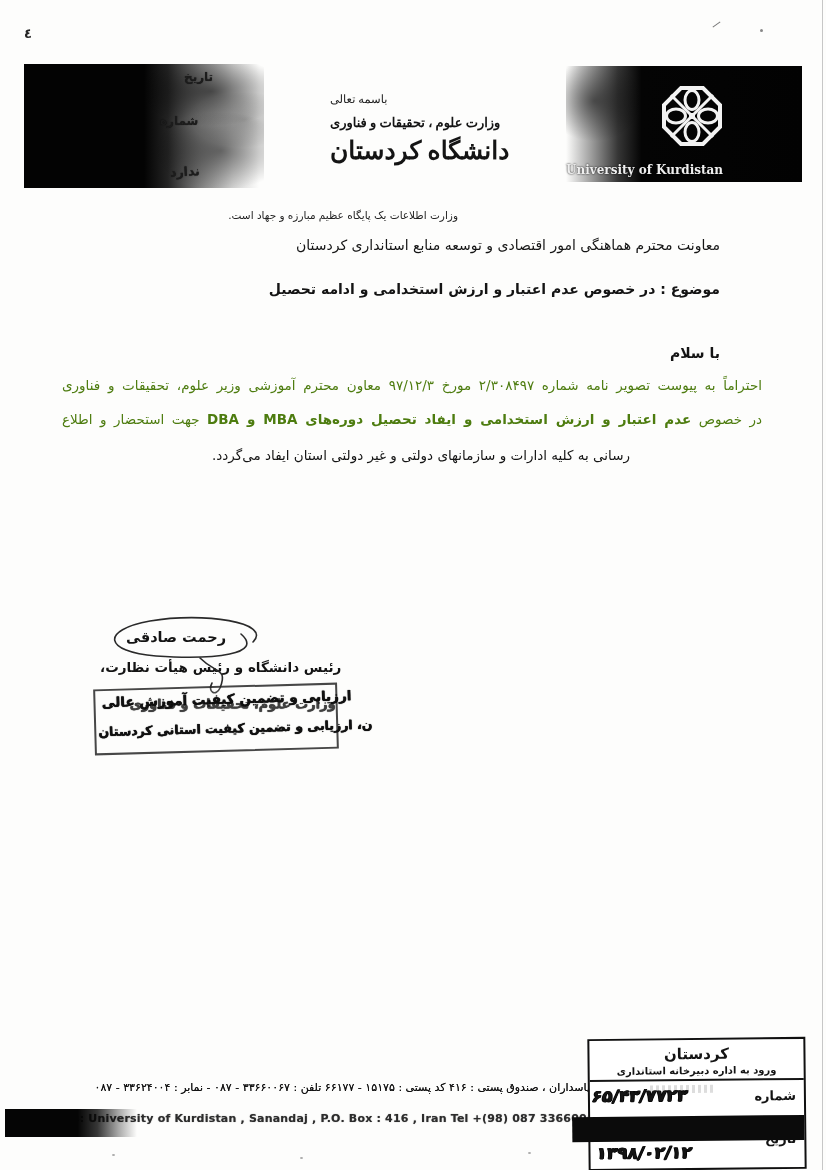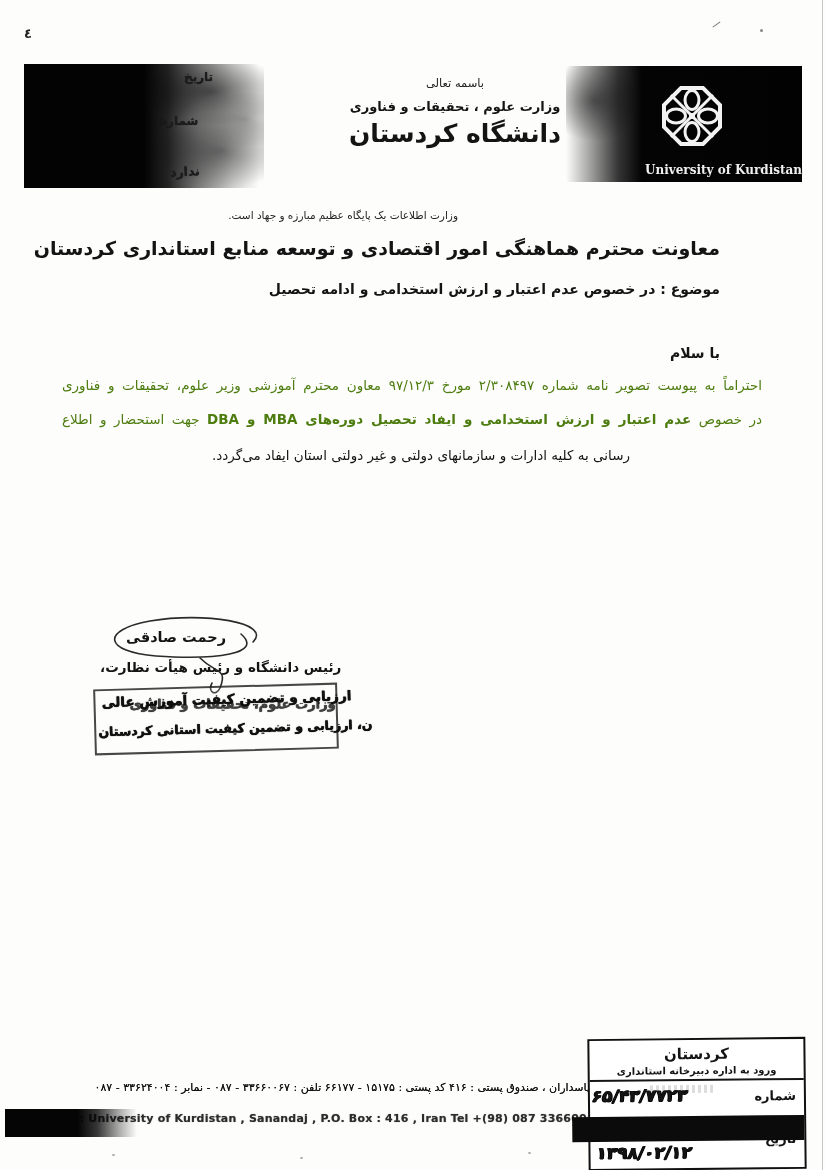--- a/index.html
+++ b/index.html
@@ -27,42 +27,42 @@
       radial-gradient(ellipse 40% 45% at 82% 70%, rgba(0,0,0,.45) 0%, rgba(0,0,0,0) 70%),
       radial-gradient(ellipse 30% 30% at 92% 45%, rgba(0,0,0,.3) 0%, rgba(0,0,0,0) 75%),
       linear-gradient(to right,#030303 0%,#030303 50%,rgba(5,5,5,.88) 60%,rgba(10,10,10,.5) 74%,rgba(15,15,15,.18) 87%,rgba(0,0,0,0) 98%);
   }
   .blob-label{position:absolute; font-weight:bold; color:#1c1c1c; text-shadow:0 0 1px rgba(0,0,0,.6);}
   .blob-date{left:160px; top:6px; font-size:12px;}
   .blob-num{left:136px; top:50px; font-size:12px;}
   .blob-attach{left:146px; top:100px; font-size:12.5px; transform:rotate(-3deg);}
 
   
-  .head-center{left:330px; top:76px; width:250px; text-align:center;}
+  .head-center{left:330px; top:92px; width:250px; text-align:left;font-family:Liberation Serif, serif;}
   .bismillah{font-size:11.5px; color:#222;}
   .ministry{font-size:13px; font-weight:bold; margin-top:9px;}
   .university{font-size:25px; font-weight:bold; margin-top:5px; letter-spacing:1px;}
 
   
   .logo-block{
     left:566px; top:66px; width:236px; height:116px;
     background:
       radial-gradient(ellipse 30% 50% at 12% 30%, rgba(0,0,0,.5) 0%, rgba(0,0,0,0) 70%),
       linear-gradient(to left,#020202 0%,#040404 68%,rgba(4,4,4,.8) 78%,rgba(8,8,8,.4) 89%,rgba(0,0,0,0) 100%);
   }
   .emblem{position:absolute; left:88px; top:12px;}
   .logo-caption{
-    position:absolute; left:0; right:0; bottom:5px; text-align:right;
+    position:absolute; left:0; right:0; bottom:5px; text-align:left;
     font-family:"DejaVu Serif", serif; font-weight:bold; font-size:12px; color:#efefef;
     text-shadow:0 0 2px #000;
   }
 
   
   .slogan{right:368px; top:209px; font-size:10.5px; font-weight:normal; color:#222;}
-  .recipient{right:106px; top:237px; font-size:19px; font-weight:bold;}
+  .recipient{right:106px; top:237px; font-size:14px; font-weight:normal;}
   .subject{right:106px; top:281px; font-size:14px; font-weight:bold;}
   .salutation{right:106px; top:345px; font-size:14px; font-weight:bold;}
   .bodyline{direction:rtl; width:700px; right:64px; font-size:13.5px; color:#4d7c0f;
             text-align:justify; text-align-last:justify;}
   .bl1{top:377px;} .bl2{top:411px;}
   .bl3{right:196px; top:447px; font-size:13.5px;}
   .bseg-b{font-weight:bold;}
 
   
   .sig-name{left:126px; top:629px; font-size:14.5px; font-weight:bold;}

